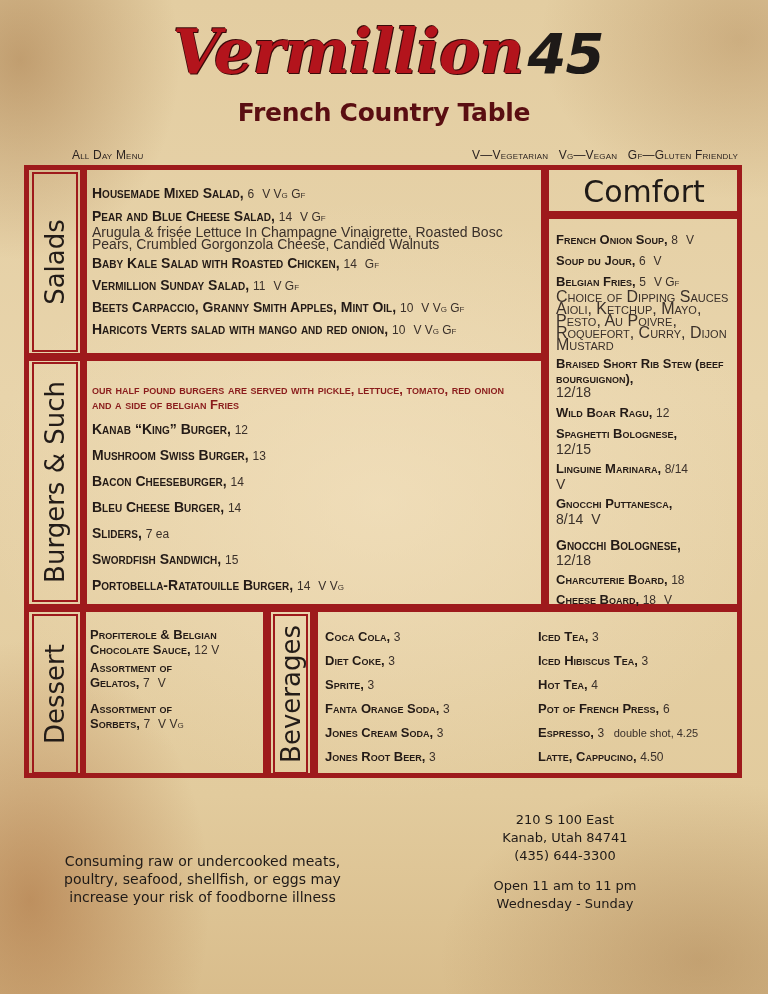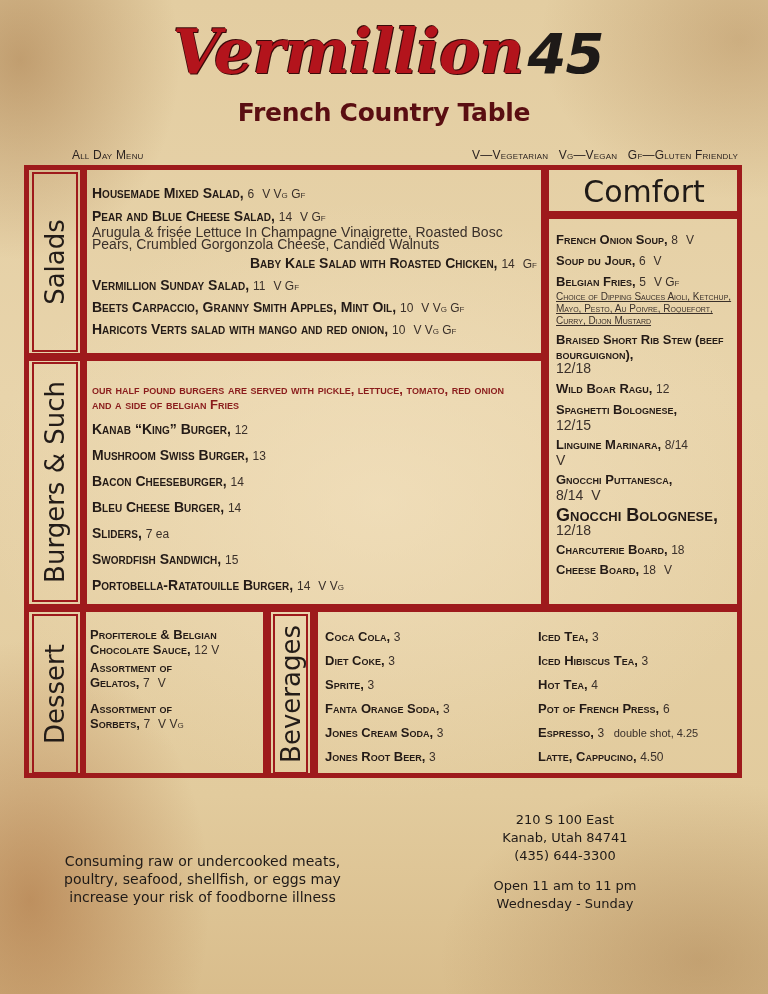--- a/index.html
+++ b/index.html
@@ -45,21 +45,21 @@
   }
   .vlabel span {
     transform: rotate(-90deg); white-space: nowrap;
     font-family: "DejaVu Sans", sans-serif; font-size: 26px; color: #231c18;
   }
 
   .item { font-variant: small-caps; font-weight: bold; font-size: 14px; color: #231a16; white-space: nowrap; line-height: 18px; }
   .item .price, .item .tags { font-weight: normal; font-variant: normal; font-size: 12px; color: #3a302a; }
   .item .tags { margin-left: 8px; font-variant: small-caps; }
   .desc { font-size: 14px; color: #3a302a; line-height: 12px; }
-  .desc.sc { font-variant: small-caps; font-size: 10px; text-decoration: underline; }
+  .desc.sc { font-variant: small-caps; font-size: 16px; }
 
   .comfort-title {
     font-family: "DejaVu Sans", sans-serif; font-size: 30px; color: #1f1a17;
     display: flex; align-items: center; justify-content: center;
   }
   .note-red { font-variant: small-caps; font-weight: bold; font-size: 13px; color: #8a1c1c; line-height: 15px; }
 
   .footer-text { font-family: "DejaVu Sans", sans-serif; color: #1f1a17; text-align: center; }
 </style>
 </head>
@@ -101,21 +101,21 @@
 </div>
 
 <div class="vlabel" style="left:273px; top:614px; width:35px; height:160px;">
   <span>Beverages</span>
 </div>
 
 <div class="abs" style="left:92px; top:184px; width:445px;">
   <div class="item"><span>Housemade Mixed Salad,</span> <span class="price">6</span><span class="tags">V Vg Gf</span></div>
   <div class="item" style="margin-top:4px;"><span>Pear and Blue Cheese Salad,</span> <span class="price">14</span><span class="tags">V Gf</span></div>
   <div class="desc" style="width:430px;">Arugula &amp; frisée Lettuce In Champagne Vinaigrette, Roasted Bosc Pears, Crumbled Gorgonzola Cheese, Candied Walnuts</div>
-  <div class="item" style="margin-top:4px;text-align:right;"><span>Baby Kale Salad with Roasted Chicken,</span> <span class="price">14</span><span class="tags">Gf</span></div>
+  <div class="item" style="margin-top:4px;"><span>Baby Kale Salad with Roasted Chicken,</span> <span class="price">14</span><span class="tags">Gf</span></div>
   <div class="item" style="margin-top:3px;"><span>Vermillion Sunday Salad,</span> <span class="price">11</span><span class="tags">V Gf</span></div>
   <div class="item" style="margin-top:3px;"><span>Beets Carpaccio, Granny Smith Apples, Mint Oil,</span> <span class="price">10</span><span class="tags">V Vg Gf</span></div>
   <div class="item" style="margin-top:3px;"><span>Haricots Verts salad with mango and red onion,</span> <span class="price">10</span><span class="tags">V Vg Gf</span></div>
 </div>
 
 <div class="abs" style="left:92px; top:382px; width:420px;">
   <div class="note-red">our half pound burgers are served with pickle, lettuce, tomato, red onion and a side of belgian Fries</div>
   <div class="item" style="margin-top:8px;"><span>Kanab “King” Burger,</span> <span class="price">12</span></div>
   <div class="item" style="margin-top:7px;"><span>Mushroom Swiss Burger,</span> <span class="price">13</span></div>
   <div class="item" style="margin-top:7px;"><span>Bacon Cheeseburger,</span> <span class="price">14</span></div>
@@ -134,21 +134,21 @@
   <div class="desc sc" style="width:178px;">Choice of Dipping Sauces Aioli, Ketchup, Mayo, Pesto, Au Poivre, Roquefort, Curry, Dijon Mustard</div>
   <div class="item" style="font-size:13px; margin-top:5px; white-space:normal; line-height:15px;"><span>Braised Short Rib Stew (beef bourguignon),</span></div>
   <div class="price desc">12/18</div>
   <div class="item" style="font-size:13px; margin-top:6px;"><span>Wild Boar Ragu,</span> <span class="price">12</span></div>
   <div class="item" style="font-size:13px; margin-top:3px;"><span>Spaghetti Bolognese,</span></div>
   <div class="price desc">12/15</div>
   <div class="item" style="font-size:13px; margin-top:5px;"><span>Linguine Marinara,</span> <span class="price">8/14</span></div>
   <div class="desc">V</div>
   <div class="item" style="font-size:13px; margin-top:5px;"><span>Gnocchi Puttanesca,</span></div>
   <div class="desc"><span>8/14</span><span style="margin-left:8px;">V</span></div>
-  <div class="item" style="font-size:18px; margin-top:5px;"><span>Gnocchi Bolognese,</span></div>
+  <div class="item" style="font-size:14px; margin-top:11px;"><span>Gnocchi Bolognese,</span></div>
   <div class="price desc">12/18</div>
   <div class="item" style="font-size:13px; margin-top:5px;"><span>Charcuterie Board,</span> <span class="price">18</span></div>
   <div class="item" style="font-size:13px; margin-top:2px;"><span>Cheese Board,</span> <span class="price">18</span><span class="tags">V</span></div>
 </div>
 
 <div class="abs" style="left:90px; top:627px; width:170px;">
   <div class="item" style="font-size:13px; white-space:normal; line-height:15px;"><span>Profiterole &amp; Belgian Chocolate Sauce,</span> <span class="price">12</span> <span class="tags" style="margin-left:0;">V</span></div>
   <div class="item" style="font-size:13px; white-space:normal; line-height:15px; margin-top:2px; width:130px;"><span>Assortment of Gelatos,</span> <span class="price">7</span><span class="tags">V</span></div>
   <div class="item" style="font-size:13px; white-space:normal; line-height:15px; margin-top:10px; width:130px;"><span>Assortment of Sorbets,</span> <span class="price">7</span><span class="tags">V Vg</span></div>
 </div>

